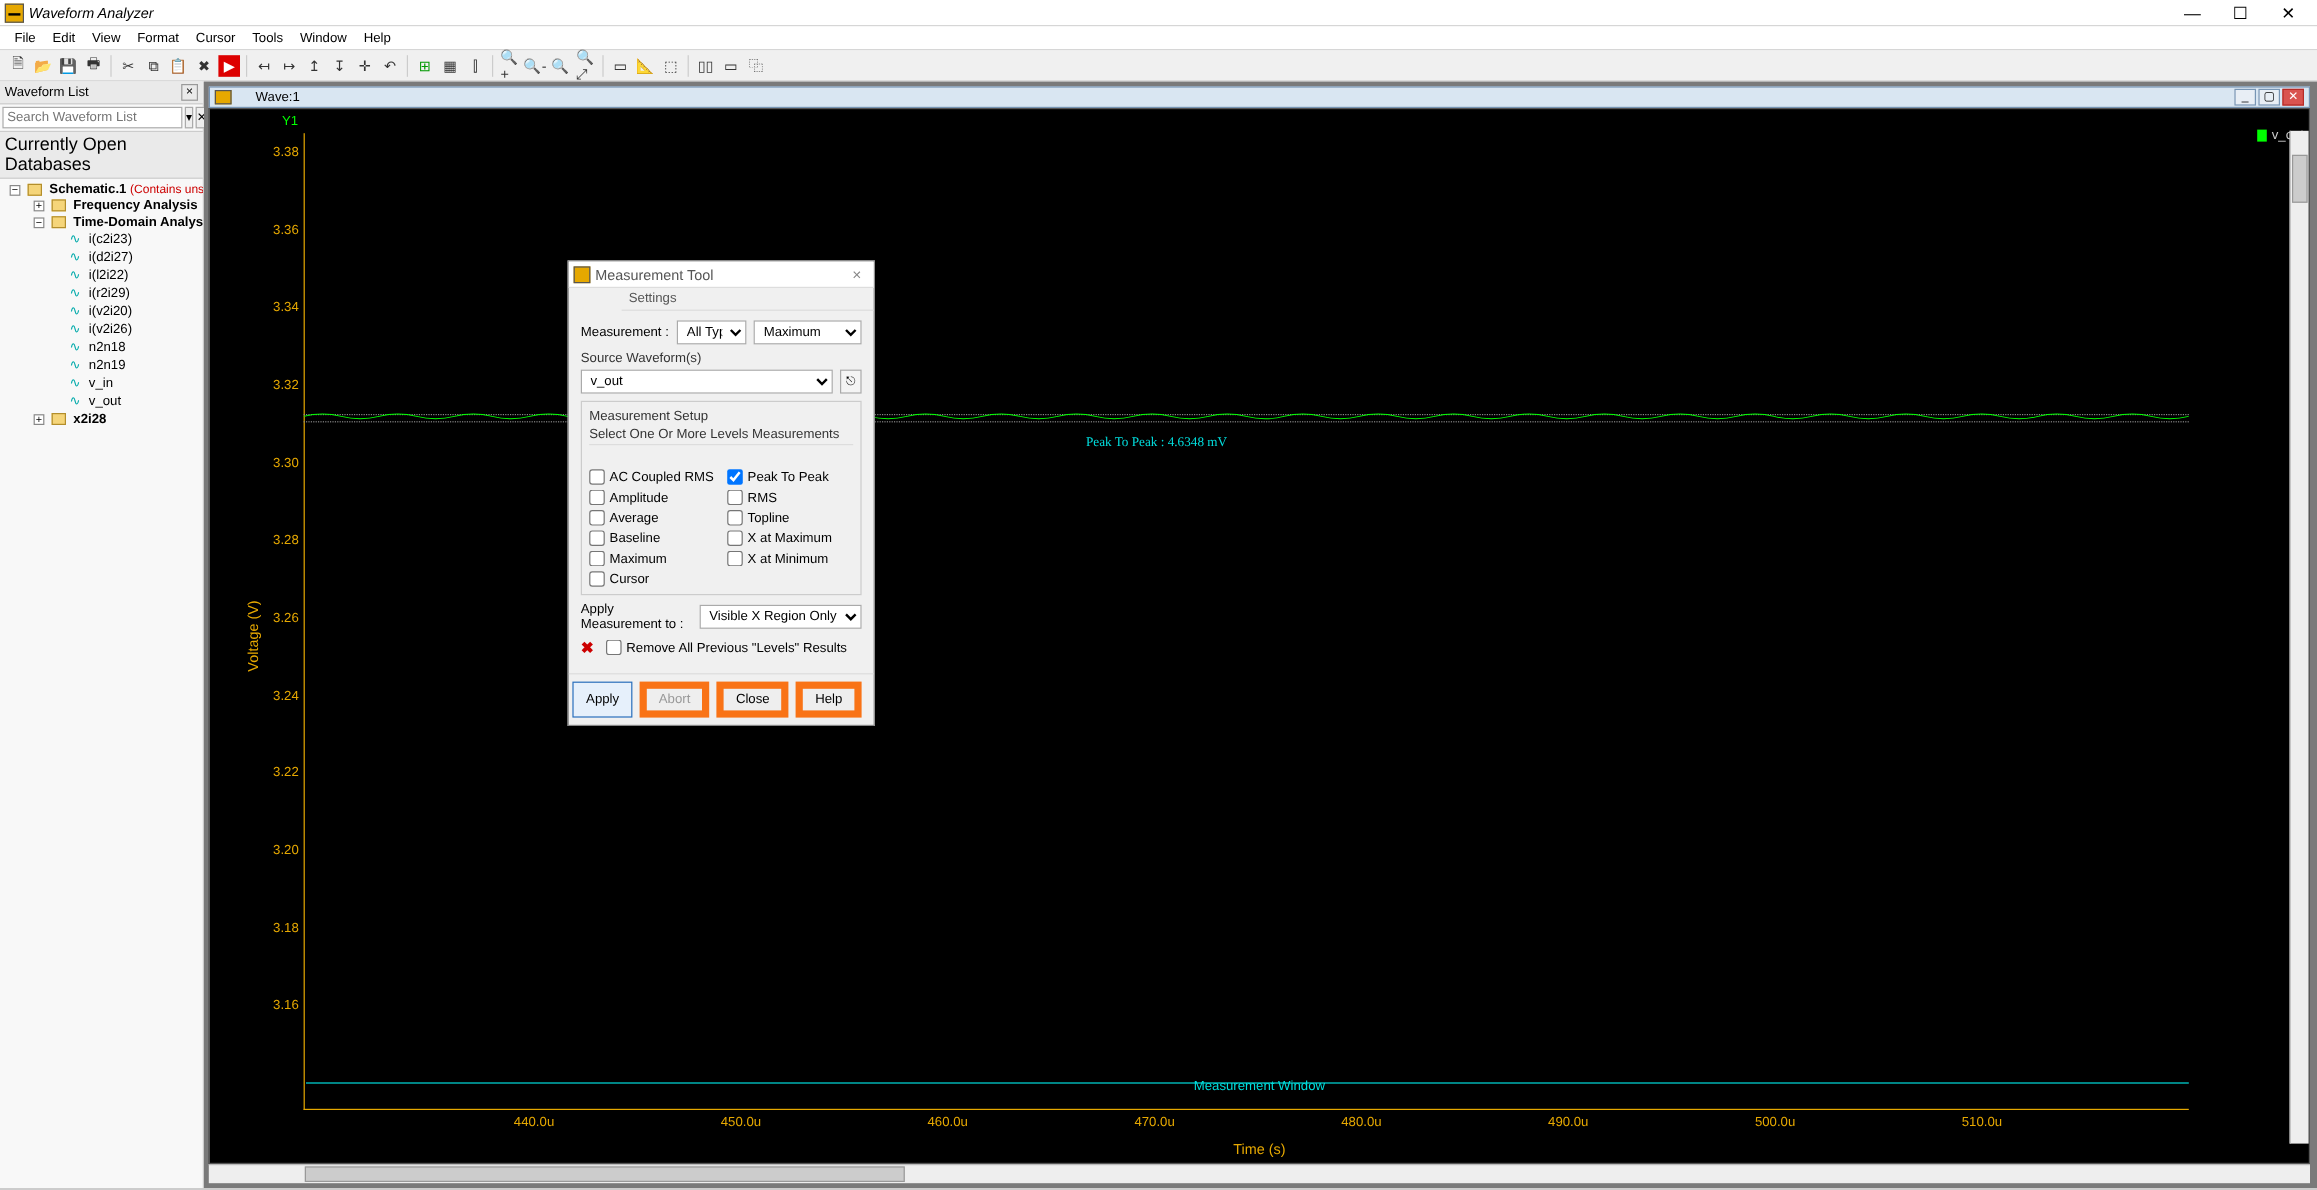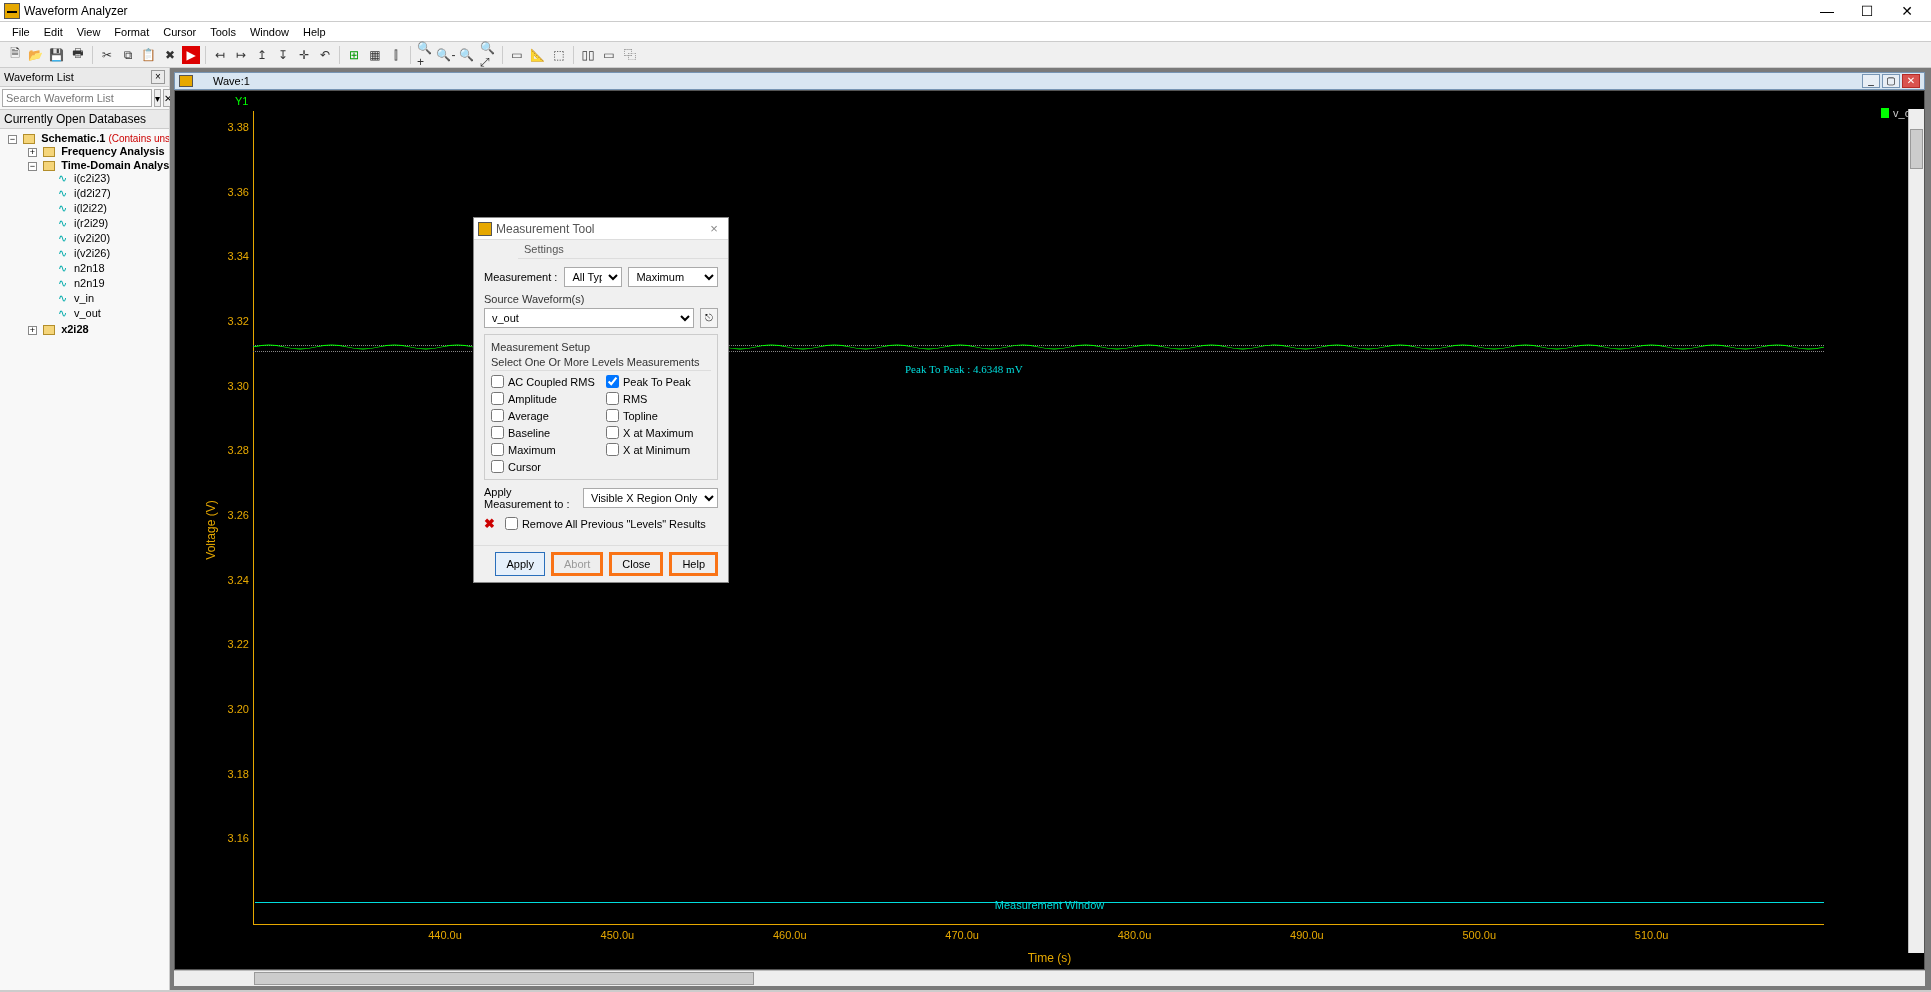--- a/index.html
+++ b/index.html
@@ -2,21 +2,21 @@
 <html><head>
 <meta charset="utf-8">
 <style>
 * { margin: 0; padding: 0; box-sizing: border-box; font-family: "Segoe UI", Tahoma, sans-serif; font-size: 11px; }
 body { background: #fff; overflow: hidden; width: 1931px; height: 992px; }
 
 
 .titlebar { height: 22px; background: #fff; border-bottom: 1px solid #ccc; display: flex; align-items: center; padding: 0 4px; }
 .titlebar .app-icon { width: 16px; height: 16px; background: #e6a800; border: 1px solid #555; margin-right: 4px; position: relative; }
 .titlebar .app-icon::after { content:""; position:absolute; left:2px; top:7px; width:10px; height:2px; background:#000; }
-.titlebar .title { flex: 1; font-size: 12px; }
+.titlebar .title { flex: 1; font-size: 12px; font-style: italic; }
 .titlebar .win-btns { display: flex; gap: 12px; margin-right: 6px; }
 .titlebar .win-btn { width: 28px; height: 18px; display:flex; align-items:center; justify-content:center; font-size: 14px; cursor: pointer; }
 
 
 .menubar { height: 20px; background: #fff; border-bottom: 1px solid #ccc; display: flex; align-items: center; padding: 0 6px; gap: 2px; }
 .menubar .menu-item { padding: 2px 6px; cursor: pointer; }
 
 
 .toolbar { height: 26px; background: #f0f0f0; border-bottom: 1px solid #ccc; display: flex; align-items: center; padding: 0 6px; gap: 3px; }
 .tool-btn { width: 18px; height: 18px; border: 1px solid transparent; display:flex; align-items:center; justify-content:center; cursor: pointer; font-size: 12px; color: #333; }
@@ -25,21 +25,21 @@
 
 .main { display: flex; height: calc(992px - 22px - 20px - 26px); }
 
 
 .sidebar { width: 170px; background: #f8f8f8; border-right: 1px solid #ccc; display: flex; flex-direction: column; }
 .sidebar-header { background: #eaeaea; border-bottom: 1px solid #ccc; padding: 2px 4px; display: flex; align-items: center; justify-content: space-between; }
 .sidebar-header .close-x { width: 14px; height: 14px; border: 1px solid #999; text-align: center; line-height: 12px; font-size: 10px; cursor: pointer; }
 .search-row { display: flex; padding: 2px; gap: 2px; border-bottom: 1px solid #ccc; }
 .search-row input { flex: 1; height: 18px; border: 1px solid #aaa; padding: 0 3px; font-size: 11px; }
 .search-row .srch-btn { width: 16px; height: 18px; border: 1px solid #aaa; background: #eee; font-size: 10px; cursor: pointer; display:flex; align-items:center; justify-content:center; }
-.db-header { background: #eaeaea; border-bottom: 1px solid #ccc; padding: 2px 4px; font-size: 12px; }
+.db-header { background: #eaeaea; border-bottom: 1px solid #ccc; padding: 2px 4px; font-size: 15px; }
 .tree { flex: 1; overflow: auto; padding: 2px 2px; }
 .tree ul { list-style: none; }
 .tree li { padding: 1px 0 1px 6px; white-space: nowrap; }
 .tree .expander { display: inline-block; width: 9px; height: 9px; border: 1px solid #888; text-align: center; line-height: 7px; font-size: 9px; margin-right: 3px; cursor: pointer; background:#fff; }
 .tree .folder-ic { display:inline-block; width:12px; height:10px; background:#f5d57a; border:1px solid #b38e2b; margin-right:3px; vertical-align:middle; }
 .tree .wave-ic { display:inline-block; width:14px; font-size:11px; color:#0aa; margin-right:2px; }
 .tree .bold { font-weight: bold; }
 .tree .red { color: #c00; font-size: 10px; }
 
 
@@ -85,26 +85,26 @@
 .dialog .dlg-menu { padding: 3px 6px; color: #555; border-bottom: 1px solid #ddd; margin-left: 44px; }
 .dialog .dlg-body { padding: 8px 10px; }
 .row { display: flex; align-items: center; gap: 6px; margin-bottom: 6px; }
 .row label.fixed { width: 82px; }
 .sel { border: 1px solid #aaa; background: #fff; height: 20px; font-size: 11px; padding: 0 3px; }
 .sel.small { width: 58px; }
 .sel.med { width: 98px; }
 .sel.long { flex:1; }
 .fieldset { border: 1px solid #ccc; padding: 6px; margin-bottom: 6px; }
 .fieldset .legend { font-size: 11px; color: #333; margin-bottom: 3px; }
-.sub-legend { font-size: 11px; color: #333; border-bottom: 1px solid #ddd; margin-bottom: 4px; padding-bottom:2px; }
+.sub-legend { font-size: 11px; color: #333; border-bottom: 1px solid #ddd; margin-bottom: 20px; padding-bottom:2px; }
 .chk-grid { display: grid; grid-template-columns: 1fr 1fr; gap: 4px 10px; }
 .chk { display: flex; align-items: flex-end; gap: 4px; font-size: 11px; }
 .chk input { width: 13px; height: 13px; }
 .dlg-btns { display: flex; justify-content: flex-end; gap: 6px; padding: 6px 10px; border-top: 1px solid #ddd; }
-.btn { border: 3px solid #f97316; background: #eee; padding: 3px 10px; font-size: 11px; cursor: pointer; }
+.btn { border: 6px solid #f97316; background: #eee; padding: 3px 10px; font-size: 11px; cursor: pointer; }
 .btn.primary { border: 1px solid #2a6fbb; background: #e6f0fb; }
 .btn.disabled { color: #999; }
 .x-red { color:#c00; font-size:13px; font-weight:bold; margin-right:4px; }
 .pick-btn { width:18px; height:20px; border:1px solid #aaa; background:#f4f4f4; display:flex; align-items:center; justify-content:center; font-size:10px; cursor:pointer; }
 
 .status-border { position:absolute; left:0; right:0; bottom:0; height:2px; background:#ccc; }
 </style>
 </head>
 <body>
 

